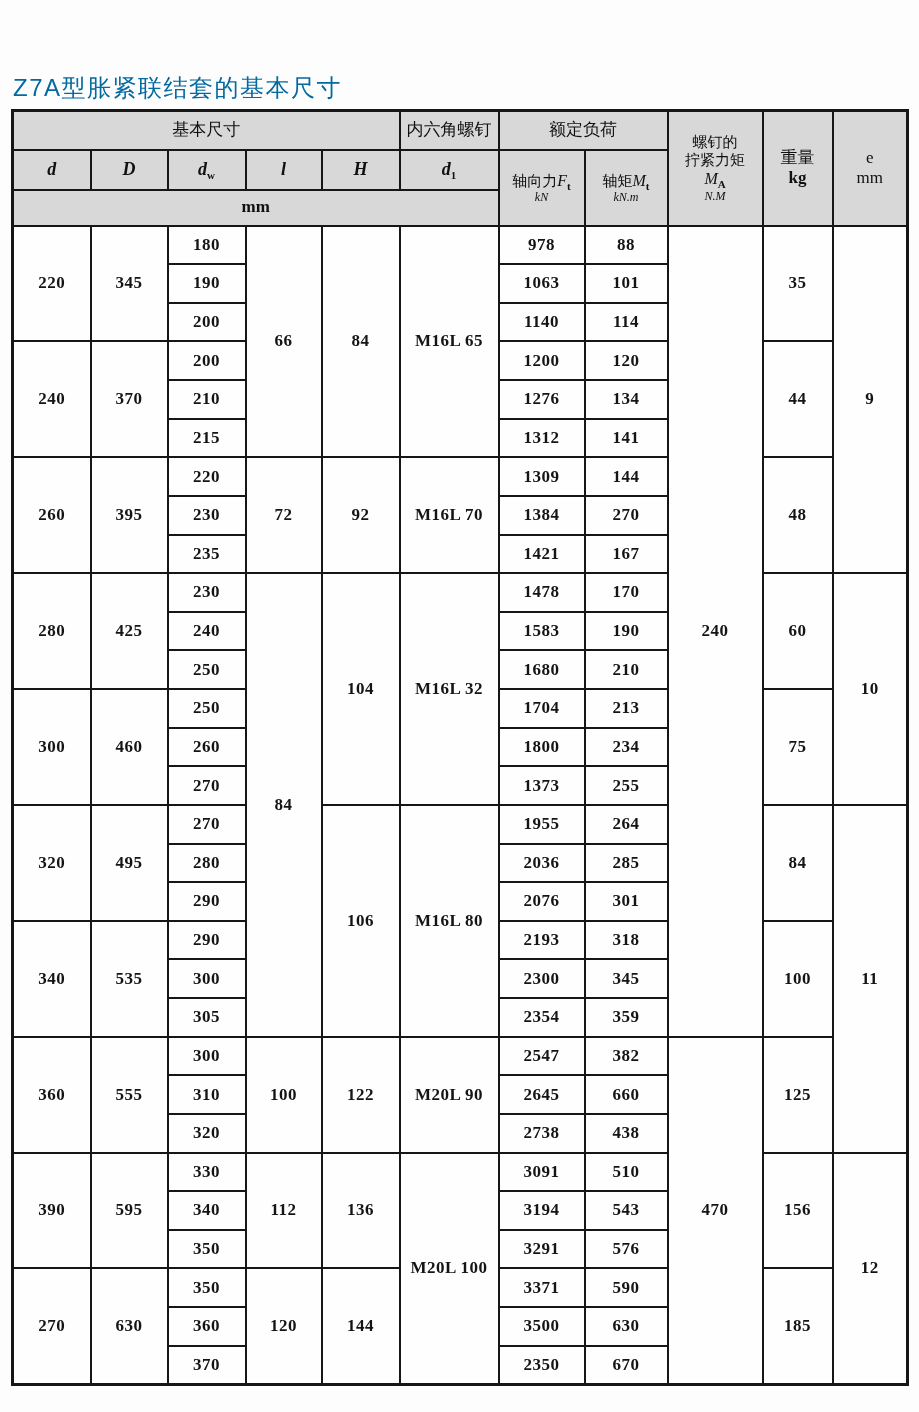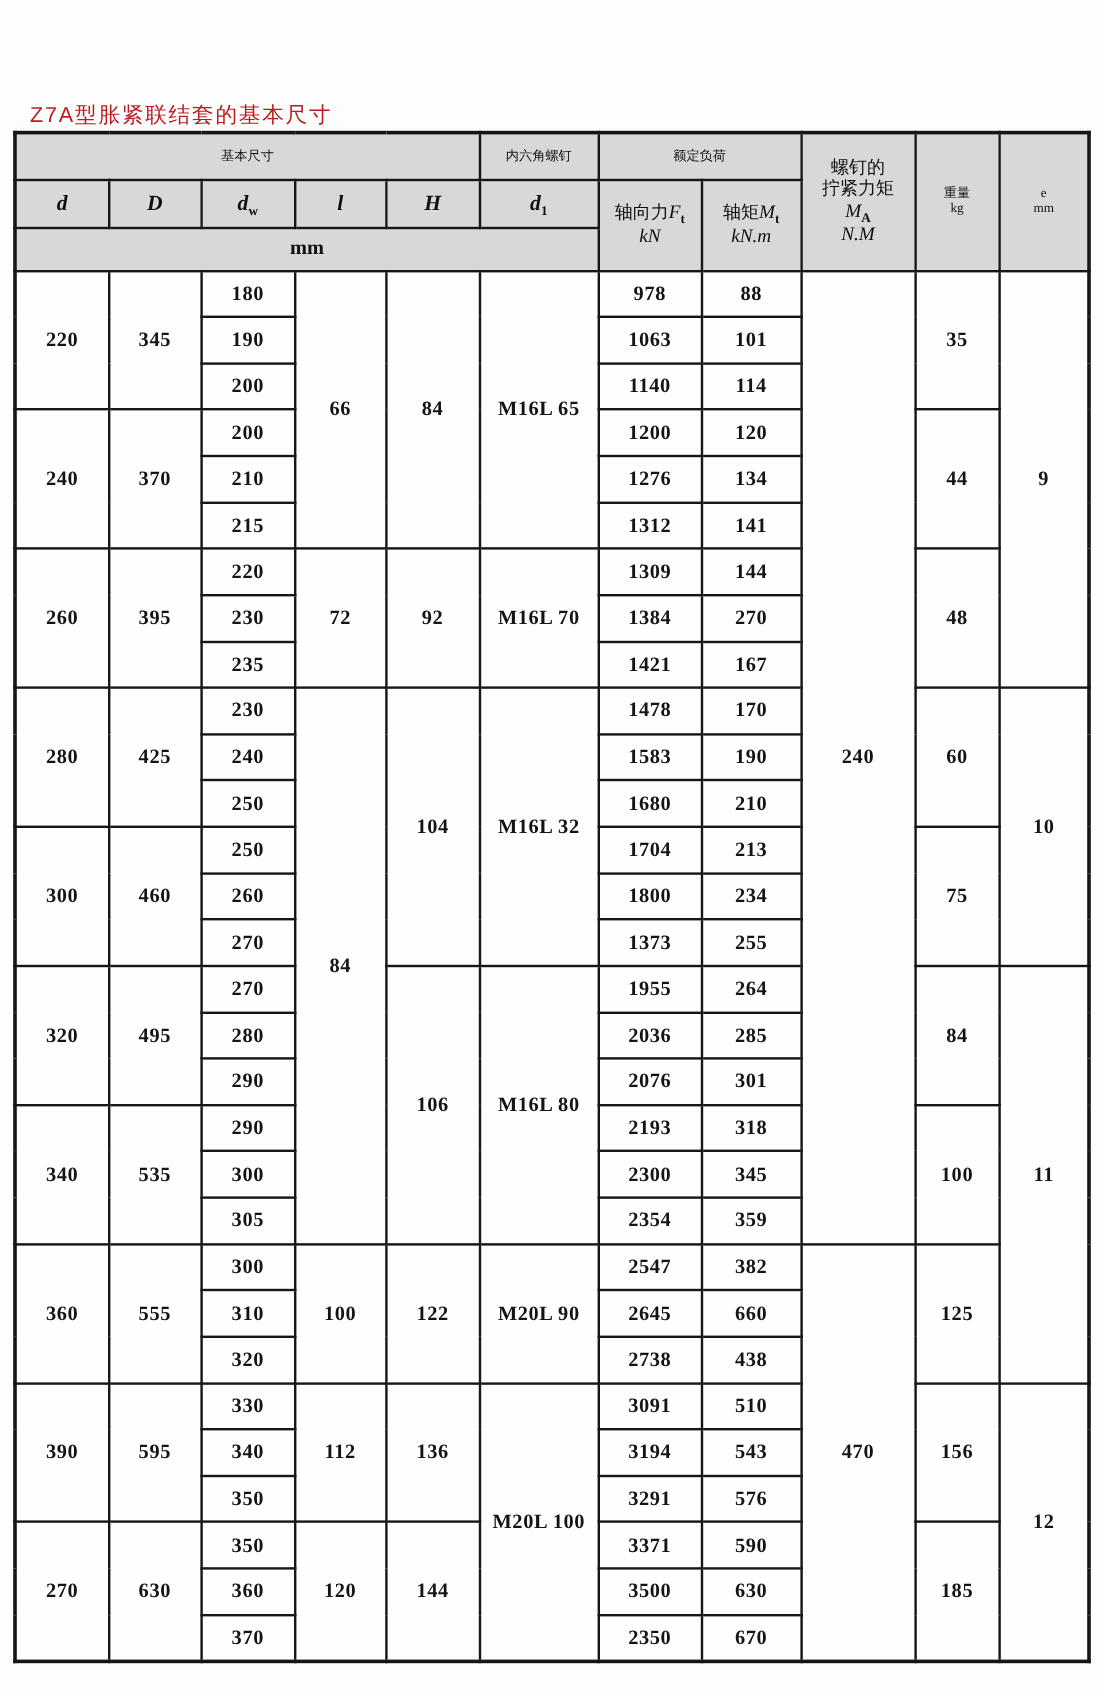--- a/index.html
+++ b/index.html
@@ -6,62 +6,62 @@
   body {
     width: 919px; height: 1412px;
     background: #fdfdfd;
     position: relative;
     font-family: "Liberation Serif", serif;
     overflow: hidden;
   }
   .title {
     position: absolute;
     left: 13px; top: 72px;
-    margin: 12px;
+    margin: 0;
     font-family: "Liberation Sans", sans-serif;
-    font-size: 18px;
+    font-size: 24px;
     font-weight: 400;
-    color: #b91c1c;
+    color: #0369a1;
     letter-spacing: 1.5px;
   }
   table.spec {
     position: absolute;
     left: 11px; top: 109px;
     width: 895px;
     border-collapse: collapse;
     table-layout: fixed;
     border: 3px solid #161616;
   }
   .spec th, .spec td {
     border: 2px solid #161616;
     text-align: center;
     vertical-align: middle;
     padding: 0;
     overflow: hidden;
   }
   .spec thead th {
     background: #d8d8d8;
     font-weight: 400;
-    font-size: 11px;
+    font-size: 17px;
     color: #101010;
     line-height: 1.2;
   }
   .spec thead tr.hr1 { height: 39px; }
   .spec thead tr.hr2 { height: 40px; }
   .spec thead tr.hr3 { height: 36px; }
   .spec thead .sym { font-weight: 700; font-style: italic; font-size: 18px; }
   .spec thead .sym sub, .spec thead sub {
     font-size: 11px; font-style: normal; font-weight: 700;
     vertical-align: -4px; line-height: 0;
   }
-  .spec thead .unitline { font-style: italic; font-size: 16px; font-family: Liberation Serif, serif; }
+  .spec thead .unitline { font-style: italic; font-size: 12px; font-family: Liberation Serif, serif; }
   .spec thead .loadhead { font-size: 15px; }
   .spec thead .loadhead i { font-size: 16px; }
   .spec thead .mm-row th { font-weight: 700; font-size: 17px; }
-  .spec thead .plain { font-style: normal; font-weight: 400; }
+  .spec thead .plain { font-style: normal; font-weight: 700; }
   .spec tbody tr { height: 38.63px; }
   .spec tbody td {
     background: #fefefe;
     font-size: 17px;
     font-weight: 700;
     color: #141414;
     letter-spacing: 0.5px;
     white-space: nowrap;
   }
 </style>

